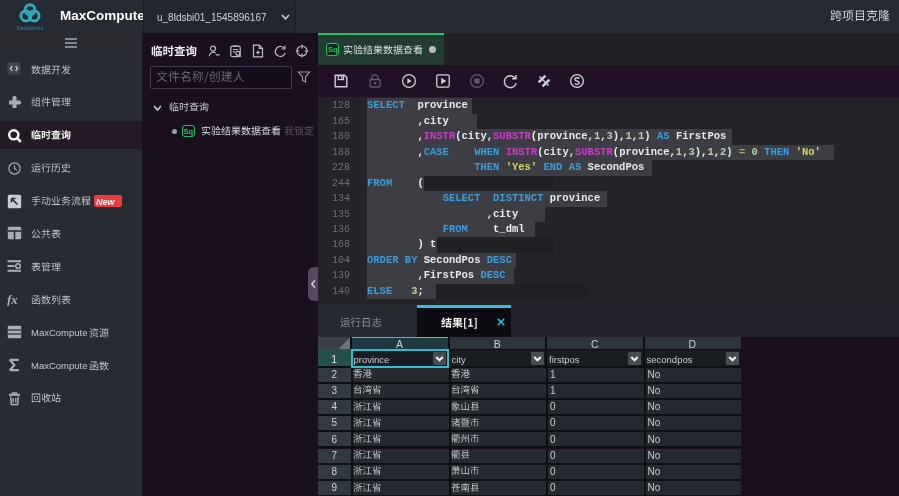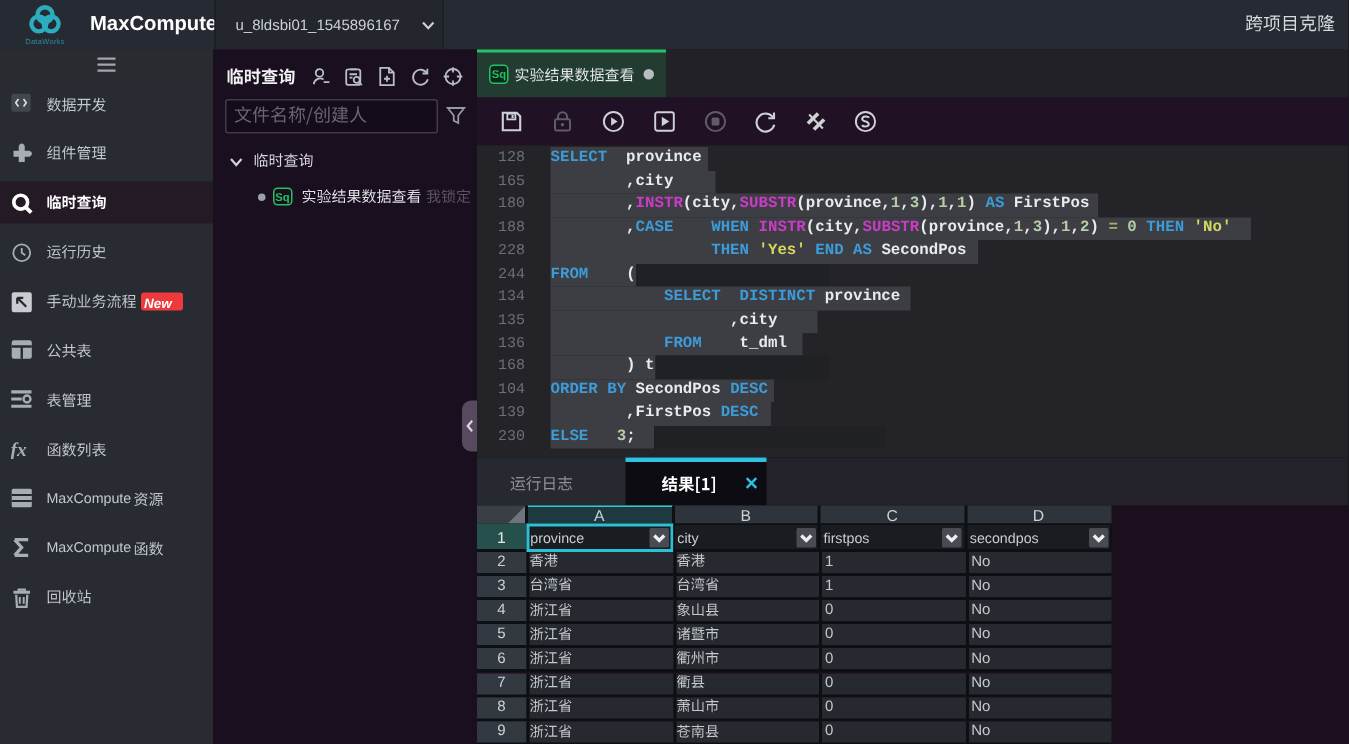--- a/index.html
+++ b/index.html
@@ -324,21 +324,21 @@
       <div>180</div>
       <div>188</div>
       <div>228</div>
       <div>244</div>
       <div>134</div>
       <div>135</div>
       <div>136</div>
       <div>168</div>
       <div>104</div>
       <div>139</div>
-      <div>230</div>
+      <div>140</div>
     </div>
 <div style="position:absolute;left:366.8px;top:98.40px;width:105.2px;height:15.45px;background:#3c3e43"></div>
 <div style="position:absolute;left:366.8px;top:113.85px;width:110.2px;height:15.45px;background:#3c3e43"></div>
 <div style="position:absolute;left:366.8px;top:129.30px;width:365.2px;height:15.45px;background:#3c3e43"></div>
 <div style="position:absolute;left:366.8px;top:144.75px;width:467.2px;height:15.45px;background:#3c3e43"></div>
 <div style="position:absolute;left:366.8px;top:160.20px;width:285.2px;height:15.45px;background:#3c3e43"></div>
 <div style="position:absolute;left:366.8px;top:175.65px;width:57.2px;height:15.45px;background:#3c3e43"></div>
 <div style="position:absolute;left:424.0px;top:175.65px;width:129.0px;height:15.45px;background:#202125"></div>
 <div style="position:absolute;left:366.8px;top:191.10px;width:240.2px;height:15.45px;background:#3c3e43"></div>
 <div style="position:absolute;left:366.8px;top:206.55px;width:178.2px;height:15.45px;background:#3c3e43"></div>

